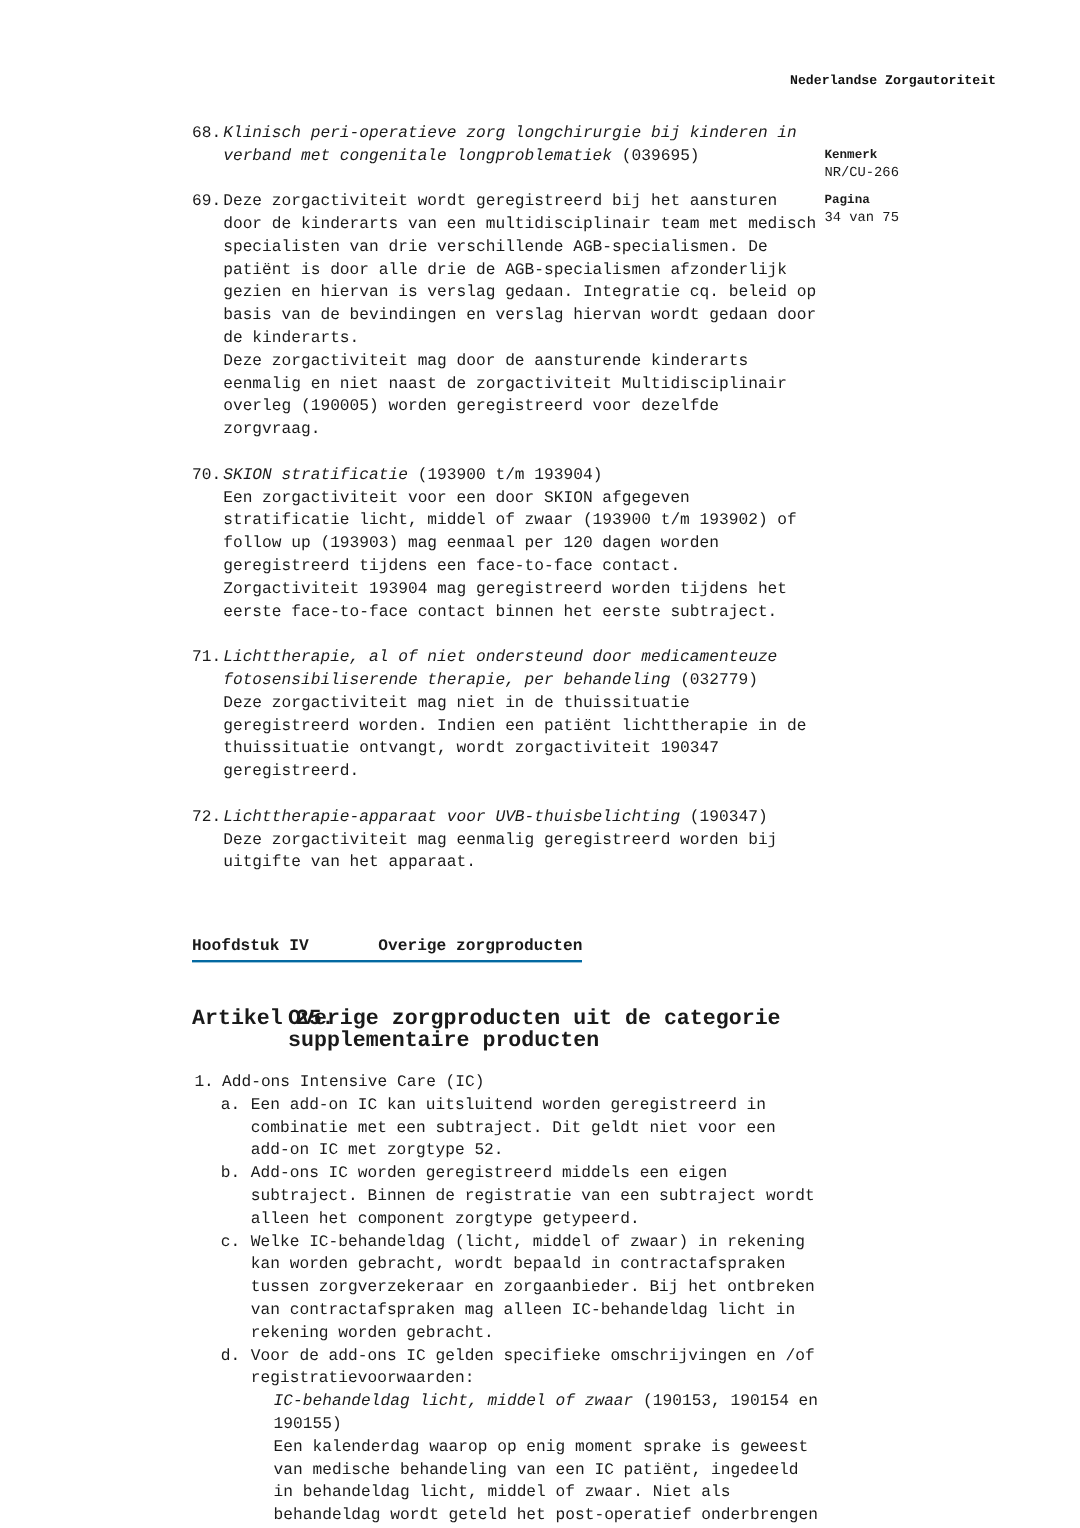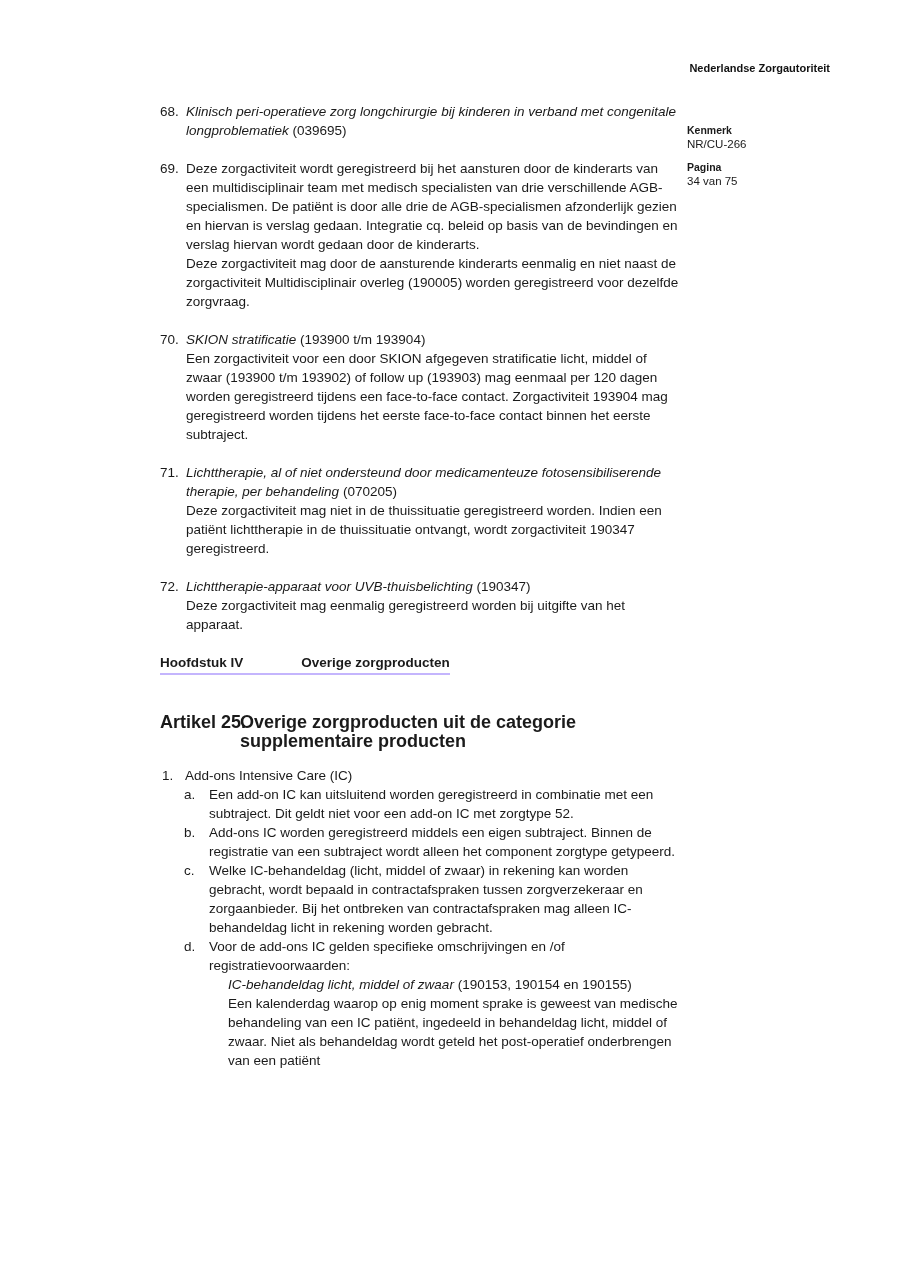--- a/index.html
+++ b/index.html
@@ -6,21 +6,21 @@
     margin: 0;
     padding: 0;
     background: #ffffff;
   }
   .page {
     position: relative;
     width: 900px;
     height: 1273px;
     background: #ffffff;
     color: #1a1a1a;
-    font-family: Liberation Sans, sans-serif;
+    font-family: Liberation Mono, monospace;
     overflow: hidden;
   }
   .org-header {
     position: absolute;
     top: 62px;
     right: 70px;
     font-size: 11px;
     font-weight: bold;
     color: #111111;
   }
@@ -69,23 +69,24 @@
   }
   .item-body {
     white-space: pre-line;
   }
   .chapter-heading {
     margin-top: 14px;
     margin-bottom: 38px;
   }
   .chapter-rule {
     display: inline-block;
-    border-bottom: 2px solid #c4b5fd;
+    border-bottom: 2px solid #0369a1;
     padding-bottom: 1px;
     font-weight: bold;
+    margin-top: 32px;
   }
   .tab-spacer {
     display: inline-block;
     width: 58px;
   }
   .article-heading {
     position: relative;
     padding-left: 80px;
     font-weight: bold;
     font-size: 18px;
@@ -160,21 +161,21 @@
     </div>
 
     <div class="doc-item">
       <span class="item-number">70.</span>
       <div><span class="item-title">SKION stratificatie</span> <span class="item-code">(193900 t/m 193904)</span></div>
       <div class="item-body">Een zorgactiviteit voor een door SKION afgegeven stratificatie licht, middel of zwaar (193900 t/m 193902) of follow up (193903) mag eenmaal per 120 dagen worden geregistreerd tijdens een face-to-face contact. Zorgactiviteit 193904 mag geregistreerd worden tijdens het eerste face-to-face contact binnen het eerste subtraject.</div>
     </div>
 
     <div class="doc-item">
       <span class="item-number">71.</span>
-      <div><span class="item-title">Lichttherapie, al of niet ondersteund door medicamenteuze fotosensibiliserende therapie, per behandeling</span> <span class="item-code">(070205)</span></div>
+      <div><span class="item-title">Lichttherapie, al of niet ondersteund door medicamenteuze fotosensibiliserende therapie, per behandeling</span> <span class="item-code">(032779)</span></div>
       <div class="item-body">Deze zorgactiviteit mag niet in de thuissituatie geregistreerd worden. Indien een patiënt lichttherapie in de thuissituatie ontvangt, wordt zorgactiviteit 190347 geregistreerd.</div>
     </div>
 
     <div class="doc-item">
       <span class="item-number">72.</span>
       <div><span class="item-title">Lichttherapie-apparaat voor UVB-thuisbelichting</span> <span class="item-code">(190347)</span></div>
       <div class="item-body">Deze zorgactiviteit mag eenmalig geregistreerd worden bij uitgifte van het apparaat.</div>
     </div>
 
     <div class="chapter-heading">

